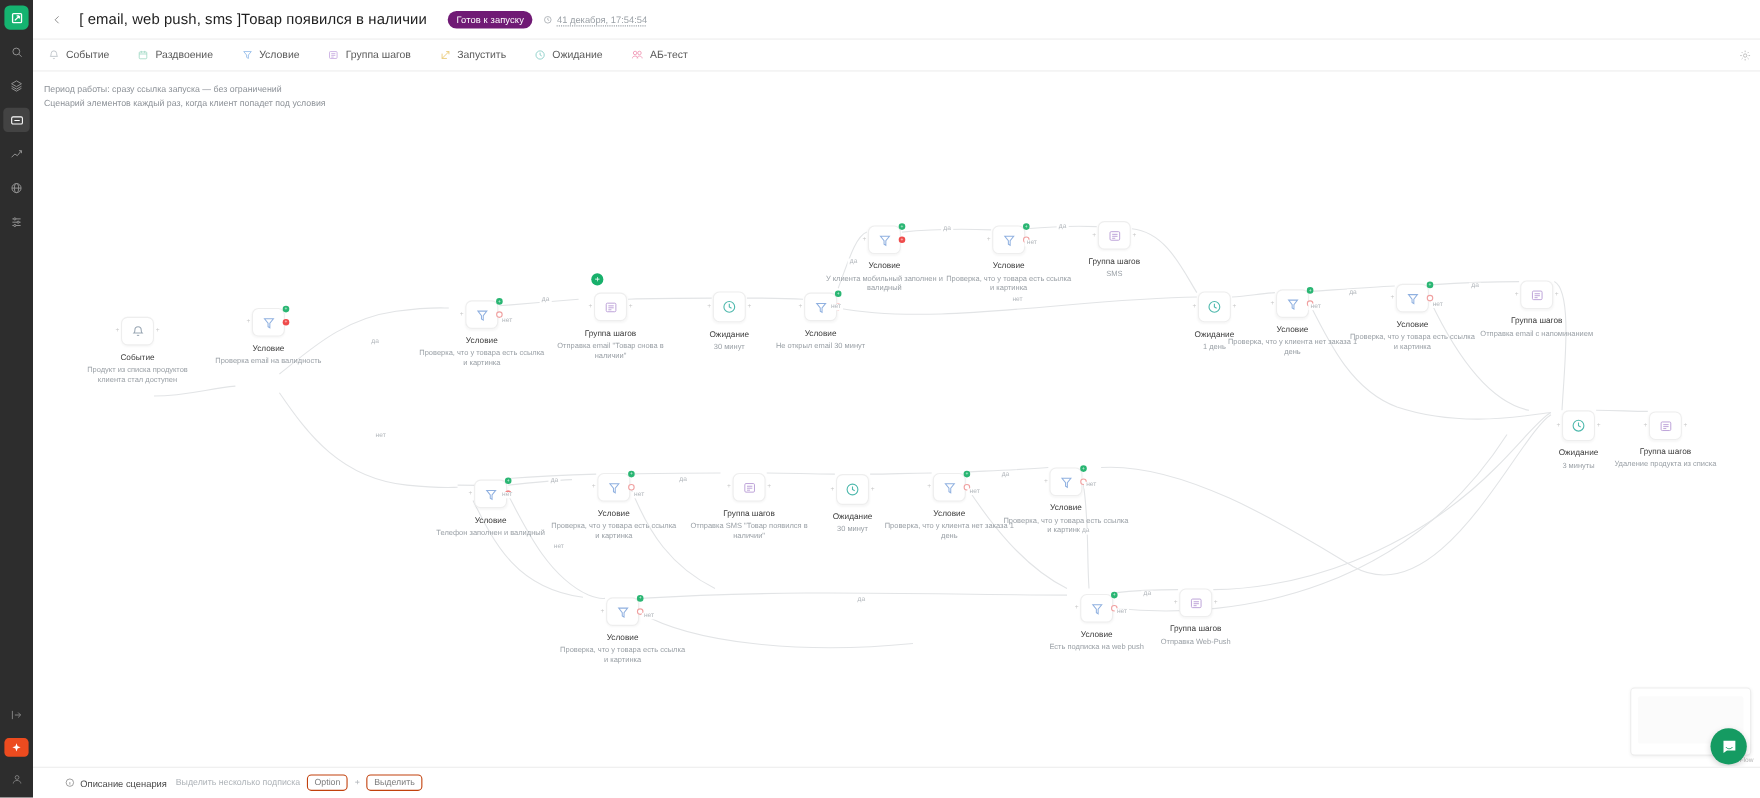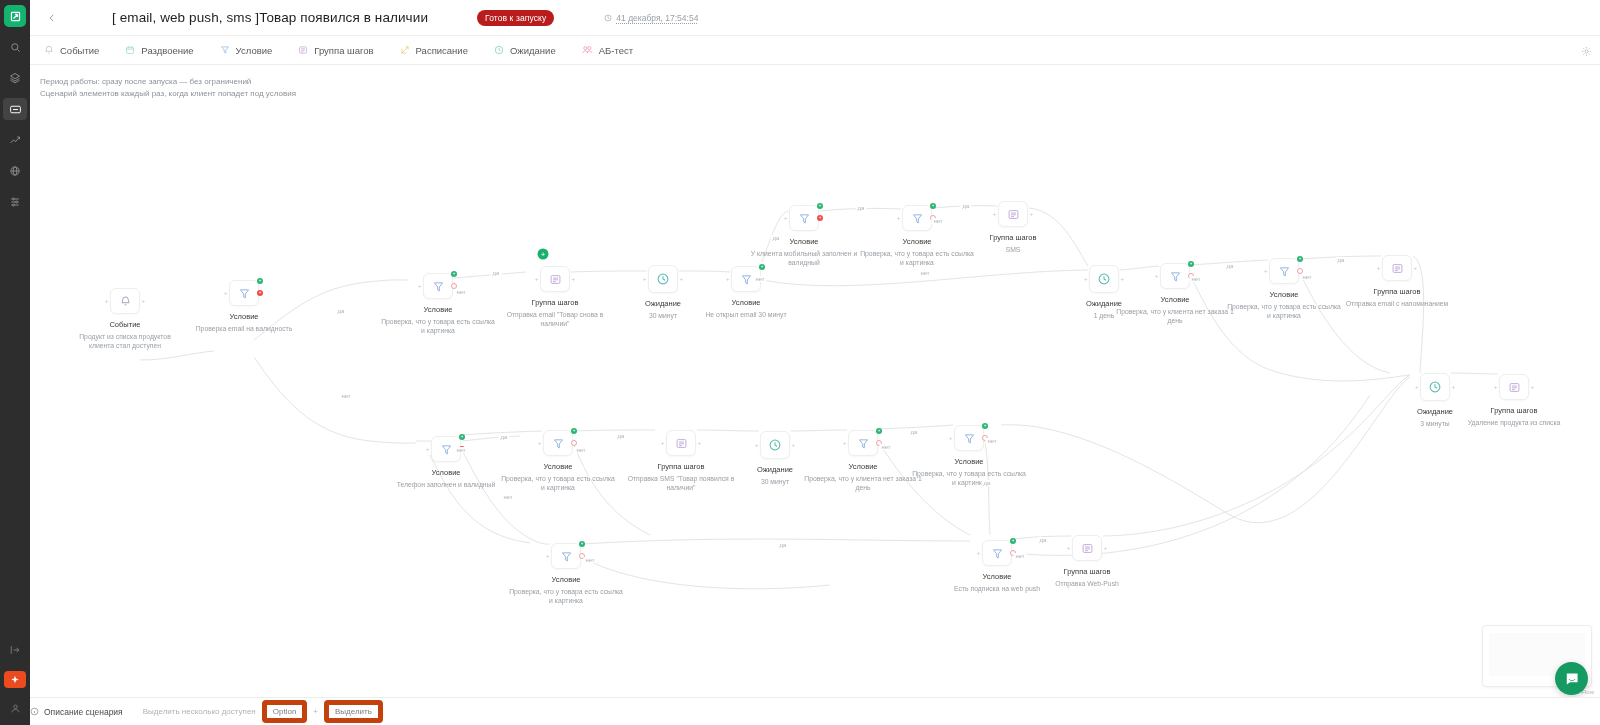--- a/index.html
+++ b/index.html
@@ -31,33 +31,33 @@
   .rail-spacer { flex: 1 1 auto; }
   .rail-orange {
     width: 22px; height: 17px; border-radius: 4px; background: #ec4b1f;
     display: flex; align-items: center; justify-content: center; margin-top: 10px;
   }
 
   
   #header {
     position: absolute; left: 30px; top: 0; width: 1570px; height: 36px;
     background: #fff; border-bottom: 1px solid #ededed;
-    display: flex; align-items: center; padding: 0 10px 0 12px; z-index: 30; gap: 40px;
+    display: flex; align-items: center; padding: 0 10px 0 12px; z-index: 30;
   }
   .back-btn {
     width: 20px; height: 20px; border-radius: 50%; display: flex;
     align-items: center; justify-content: center; color: #8b8b8b; font-size: 11px;
     cursor: pointer;
   }
   #doc-title {
     font-size: 13.5px; color: #1e1e1e; margin-left: 10px; white-space: nowrap;
     letter-spacing: .1px;
   }
   .status-badge {
-    margin-left: 9px; background: #b91c1c; color: #fff; font-size: 8.5px;
+    margin-left: 19px; background: #701a75; color: #fff; font-size: 8.5px;
     padding: 3px 8px 3px 8px; border-radius: 9px; white-space: nowrap; letter-spacing: .1px;
   }
   .stamp {
     margin-left: 10px; font-size: 8.5px; color: #9aa0a6; display: flex;
     align-items: center; gap: 4px; white-space: nowrap;
   }
   .stamp .u { text-decoration: underline; text-decoration-style: dotted; text-underline-offset: 2px; }
   .hdr-right { margin-left: auto; display: flex; align-items: center; gap: 7px; }
   .btn-run {
     background: #15a05d; color: #fff; font-size: 10.5px; border: none;
@@ -138,26 +138,26 @@
   .add-green {
     position: absolute; width: 11px; height: 11px; border-radius: 50%;
     background: #18b06b; color: #fff; font-size: 8px; line-height: 11px;
     text-align: center; cursor: pointer; transform: translate(-50%, -50%);
   }
 
   
   #bottombar {
     position: absolute; left: 30px; bottom: 0; width: 1570px; height: 28px;
     background: #fff; border-top: 1px solid #ededed; display: flex;
-    align-items: center; padding-left: 0; gap: 20px; z-index: 30;
+    align-items: center; padding-left: 29px; gap: 8px; z-index: 30;
   }
   .bb-item { display: flex; align-items: center; gap: 5px; font-size: 8.5px; color: #4a4a4a; cursor: pointer; }
   .bb-hint { display: flex; align-items: center; gap: 6px; font-size: 8px; color: #aeb3b8; }
   .kbd {
-    border: 5px solid #c2410c; border-radius: 4px; padding: 2px 6px;
+    border: 1px solid #c2410c; border-radius: 4px; padding: 2px 6px;
     font-size: 8px; color: #7d7d7d; background: #fff;
   }
 
   
   #minimap {
     position: absolute; right: 8px; bottom: 38px; width: 110px; height: 62px;
     background: #fff; border: 1px solid #ededed; border-radius: 4px; z-index: 25;
     box-shadow: 0 1px 3px rgba(0,0,0,.05);
   }
   #minimap .mm-inner { position: absolute; inset: 7px 6px 10px 6px; background: #fbfbfb; border-radius: 2px; }
@@ -286,21 +286,21 @@
         <path d="M5 6h6M5 8.5h6M5 11h3.5"></path>
     </svg>
     <span>Группа шагов</span>
   </div>
   <div class="tool">
     <svg width="10" height="10" viewBox="0 0 16 16" fill="none" stroke="#e8c56a" stroke-width="1.2">
       <path d="M3 13L13 3"></path>
         <path d="M9 3h4v4"></path>
         <path d="M3 6v7h7"></path>
     </svg>
-    <span>Расписание</span>
+    <span>Запустить</span>
   </div>
   <div class="tool">
     <svg width="10" height="10" viewBox="0 0 16 16" fill="none" stroke="#7fc9c2" stroke-width="1.2">
       <circle cx="8" cy="8" r="6"></circle>
         <path d="M8 4.5V8l2.5 1.5"></path>
     </svg>
     <span>Ожидание</span>
   </div>
   <div class="tool">
     <svg width="11" height="10" viewBox="0 0 18 16" fill="none" stroke="#ef8fb0" stroke-width="1.2">
@@ -313,21 +313,21 @@
   </div>
   <div id="gear-corner">
     <svg width="11" height="11" viewBox="0 0 16 16" fill="none" stroke="#b9b9b9" stroke-width="1.2">
       <circle cx="8" cy="8" r="2.2"></circle>
       <path d="M8 1.5v2M8 12.5v2M1.5 8h2M12.5 8h2M3.4 3.4l1.4 1.4M11.2 11.2l1.4 1.4M12.6 3.4l-1.4 1.4M4.8 11.2l-1.4 1.4"></path>
     </svg>
   </div>
 </div>
 
 <div id="info">
-  <div>Период работы: сразу после запуска — без ограничений</div>
+  <div>Период работы: сразу ссылка запуска — без ограничений</div>
   <div>Сценарий элементов каждый раз, когда клиент попадет под условия</div>
 </div>
 
 <div id="canvas">
   <svg id="edges">
     <g fill="none" stroke="#e2e4e6" stroke-width="1">
 
       <path d="M110 295 C140 295, 160 288, 184 286"></path>
 
       <path d="M224 275 C250 255, 280 225, 330 218 C360 214, 370 215, 378 215"></path>
@@ -721,21 +721,21 @@
 
 <div id="bottombar">
   <div class="bb-item">
     <svg width="9" height="9" viewBox="0 0 16 16" fill="none" stroke="#8a8a8a" stroke-width="1.3">
       <circle cx="8" cy="8" r="6"></circle>
         <path d="M8 7.2v4M8 5h.01"></path>
     </svg>
     <span>Описание сценария</span>
   </div>
   <div class="bb-hint">
-    <span>Выделить несколько доступен</span>
+    <span>Выделить несколько подписка</span>
     <span class="kbd">Option</span>
     <span>+</span>
     <span class="kbd">Выделить</span>
   </div>
 </div>
 
 <div id="minimap">
   <div class="mm-inner"></div>
 </div>
 <div id="rf-attr">React Flow</div>

